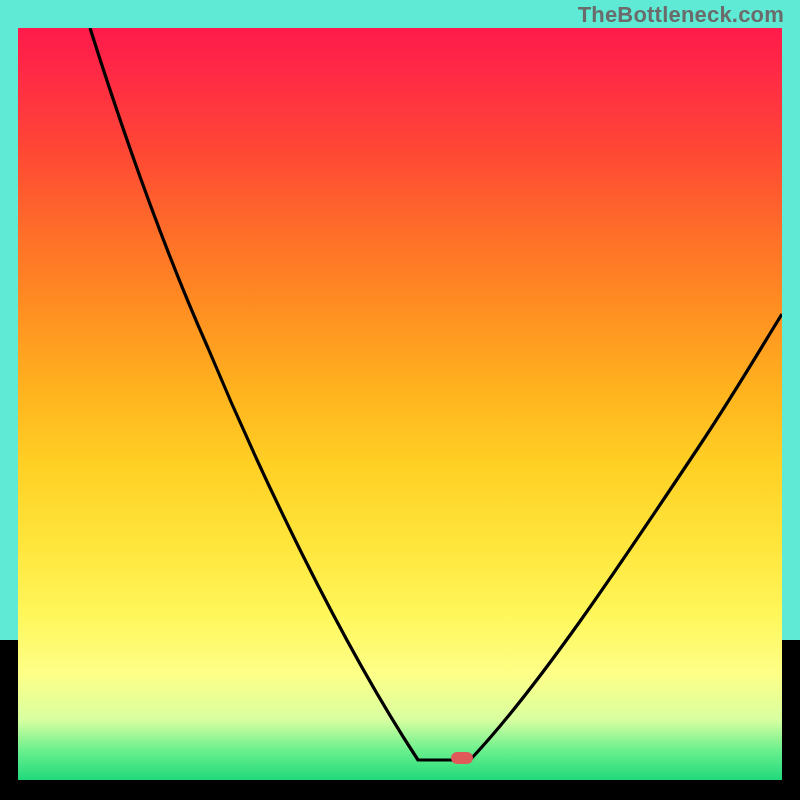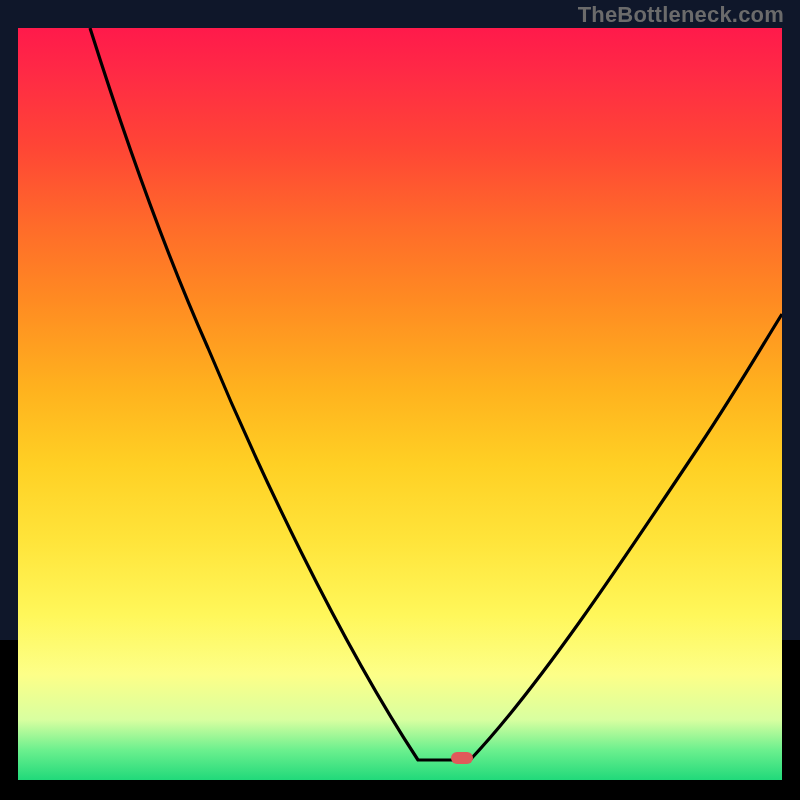--- a/index.html
+++ b/index.html
@@ -8,21 +8,21 @@
     width: 800px;
     height: 800px;
     background: #000;
     overflow: hidden;
     font-family: Arial, Helvetica, sans-serif;
   }
   .frame {
     position: relative;
     width: 800px;
     height: 640px;
-    background: #0f172a;
+    background: #5eead4;
   }
   .watermark {
     position: absolute;
     top: 2px;
     right: 16px;
     font-size: 22px;
     font-weight: 600;
     color: #6b6b6b;
     letter-spacing: 0.2px;
     z-index: 20;

